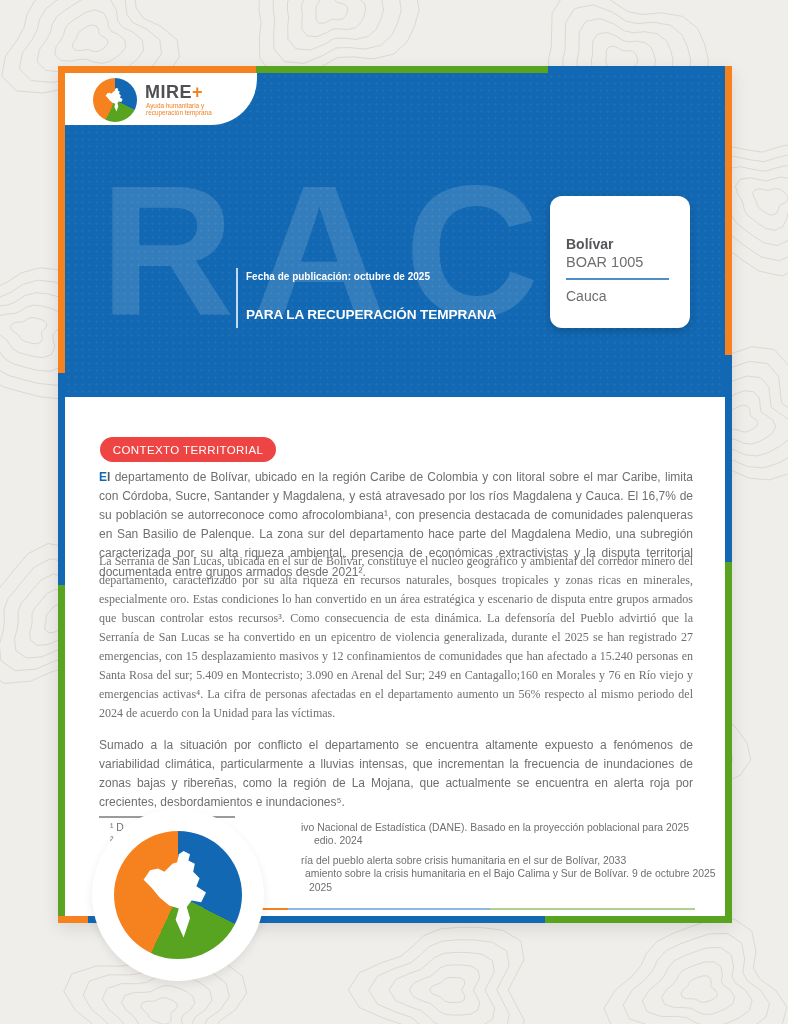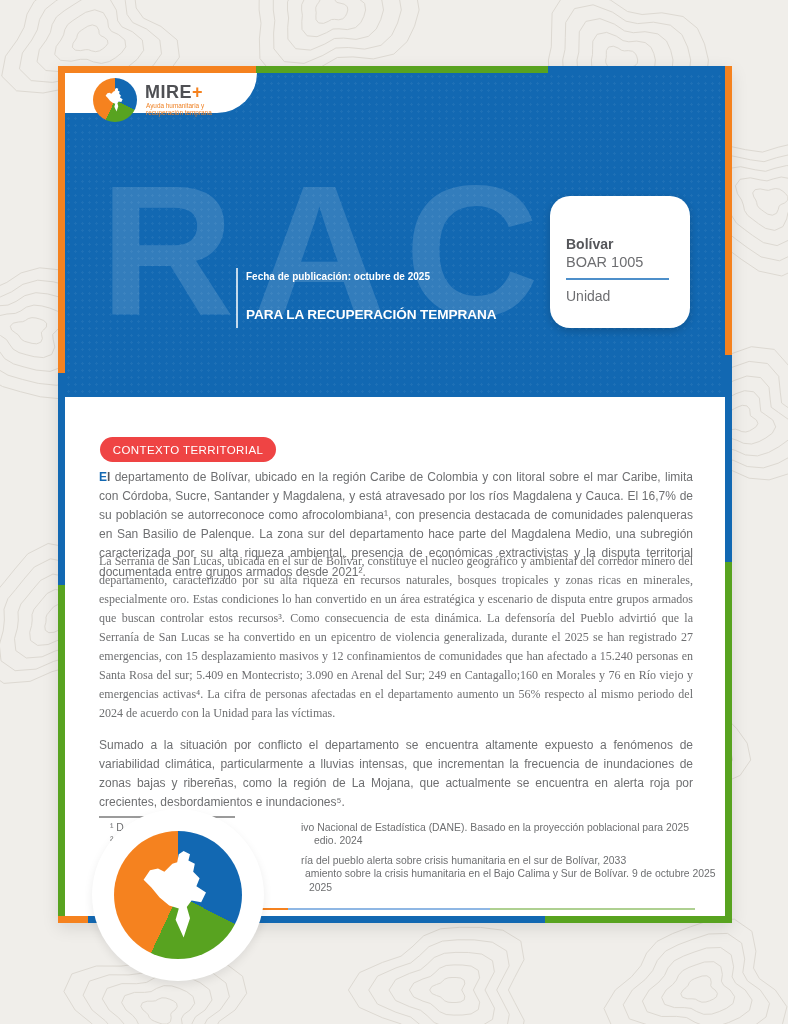--- a/index.html
+++ b/index.html
@@ -26,36 +26,36 @@
   .bb3{left:487px;top:850px;width:187px;height:7px;}
 
   .inner{position:absolute;left:7px;top:7px;width:660px;height:843px;background:#ffffff;}
 
   
   .header{position:absolute;left:0;top:0;width:660px;height:324px;background:#1268b2;
           background-image:radial-gradient(rgba(255,255,255,.05) 1px, transparent 1.2px);
           background-size:7px 7px;overflow:hidden;}
   .watermark{position:absolute;left:35px;top:85px;font-size:186px;line-height:186px;font-weight:bold;
              letter-spacing:18px;color:rgba(255,255,255,.14);user-select:none;}
-  .logo-box{position:absolute;left:0;top:0;width:192px;height:40px;background:#ffffff;
+  .logo-box{position:absolute;left:0;top:0;width:192px;height:52px;background:#ffffff;
             border-radius:0 0 46px 0;}
   .logo-circle{position:absolute;left:28px;top:5px;width:44px;height:44px;border-radius:50%;
                background:conic-gradient(from 0deg,#1268b2 0deg 117deg,#58a320 117deg 205deg,#f5821f 205deg 360deg);
                display:flex;align-items:center;justify-content:center;}
   .brand-line{position:absolute;left:80px;top:9px;font-weight:bold;font-size:18px;color:#4f5054;letter-spacing:.5px;}
   .brand-plus{color:#f5821f;}
   .brand-tagline{position:absolute;left:81px;top:29px;font-size:6.4px;line-height:7.4px;color:#ef8225;}
 
   .pub-vline{position:absolute;left:171px;top:195px;width:2px;height:60px;background:rgba(255,255,255,.75);}
   .pub-date{position:absolute;left:181px;top:198px;font-size:10px;font-weight:bold;color:#ffffff;}
   .doc-title{position:absolute;left:181px;top:217px;font-size:13.6px;line-height:16.5px;font-weight:bold;
              color:#ffffff;letter-spacing:-.1px;white-space:nowrap;}
 
   .loc-card{position:absolute;left:485px;top:123px;width:140px;height:132px;background:#ffffff;
-            border-radius:20px;box-shadow:0 3px 8px rgba(0,0,0,.18);z-index:3;}
+            border-radius:12px;box-shadow:0 3px 8px rgba(0,0,0,.18);z-index:3;}
   .loc-dept{position:absolute;left:16px;top:40px;font-size:14px;font-weight:bold;color:#55565a;}
   .loc-code{position:absolute;left:16px;top:58px;font-size:14.5px;color:#6d6e71;}
   .loc-divider{position:absolute;left:16px;top:82px;width:103px;height:2px;background:#4d8fca;}
   .loc-muni{position:absolute;left:16px;top:92px;font-size:14px;color:#6d6e71;}
 
   
   .pill{position:absolute;left:35px;top:364px;width:176px;height:25px;border-radius:14px;background:#ef4444;
         color:#ffffff;font-size:11.5px;font-weight:normal;letter-spacing:.4px;
         display:flex;align-items:center;justify-content:center;}
   .para{position:absolute;left:34px;width:594px;margin:0;text-align:justify;font-size:12px;
@@ -203,21 +203,21 @@
         <div class="brand-tagline">
           <span>Ayuda humanitaria y</span><br>
           <span>recuperación temprana</span>
         </div>
       </div>
 
       <div class="loc-card">
         <div class="loc-dept">Bolívar</div>
         <div class="loc-code">BOAR 1005</div>
         <div class="loc-divider"></div>
-        <div class="loc-muni">Unidad</div>
+        <div class="loc-muni">Cauca</div>
       </div>
 
       <div class="pill">CONTEXTO TERRITORIAL</div>
 
       <p class="para p1"><span class="lead-e">E</span><span class="lead-l">l</span><span> departamento de Bolívar, ubicado en la región Caribe de Colombia y con litoral sobre el mar Caribe, limita con Córdoba, Sucre, Santander y Magdalena, y está atravesado por los ríos Magdalena y Cauca. El 16,7% de su población se autorreconoce como afrocolombiana¹, con presencia destacada de comunidades palenqueras en San Basilio de Palenque. La zona sur del departamento hace parte del Magdalena Medio, una subregión caracterizada por su alta riqueza ambiental, presencia de económicas extractivistas y la disputa territorial documentada entre grupos armados desde 2021².</span></p>
       <p class="para p2">La Serranía de San Lucas, ubicada en el sur de Bolívar, constituye el núcleo geográfico y ambiental del corredor minero del departamento, caracterizado por su alta riqueza en recursos naturales, bosques tropicales y zonas ricas en minerales, especialmente oro. Estas condiciones lo han convertido en un área estratégica y escenario de disputa entre grupos armados que buscan controlar estos recursos³. Como consecuencia de esta dinámica. La defensoría del Pueblo advirtió que la Serranía de San Lucas se ha convertido en un epicentro de violencia generalizada, durante el 2025 se han registrado 27 emergencias, con 15 desplazamiento masivos y 12 confinamientos de comunidades que han afectado a 15.240 personas en Santa Rosa del sur; 5.409 en Montecristo; 3.090 en Arenal del Sur; 249 en Cantagallo;160 en Morales y 76 en Río viejo y emergencias activas⁴. La cifra de personas afectadas en el departamento aumento un 56% respecto al mismo periodo del 2024 de acuerdo con la Unidad para las víctimas.</p>
       <p class="para p3">Sumado a la situación por conflicto el departamento se encuentra altamente expuesto a fenómenos de variabilidad climática, particularmente a lluvias intensas, que incrementan la frecuencia de inundaciones de zonas bajas y ribereñas, como la región de La Mojana, que actualmente se encuentra en alerta roja por crecientes, desbordamientos e inundaciones⁵.</p>
 
       <div class="footrule"></div>
       <div class="fn fn1">

